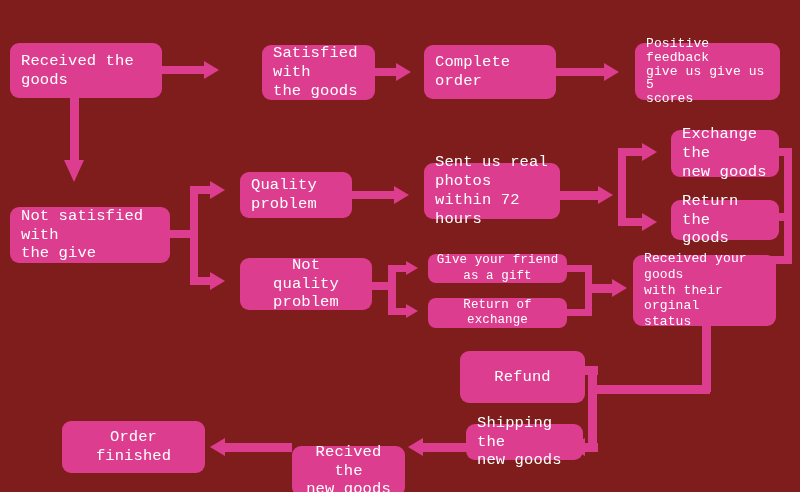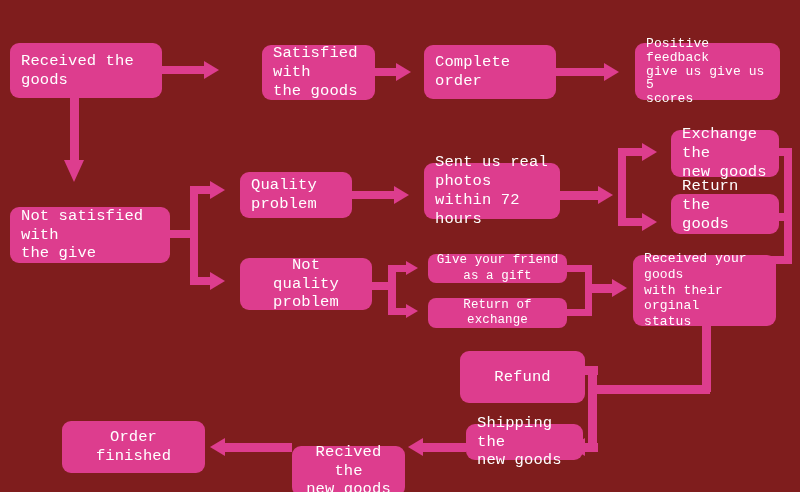--- a/index.html
+++ b/index.html
@@ -173,21 +173,21 @@
   <div class="node left fs16" style="left:424px; top:163px; width:136px; height:56px;">
     <span class="txt">Sent us real photos
 within 72 hours</span>
   </div>
 
   <div class="node left fs16" style="left:671px; top:130px; width:108px; height:47px;">
     <span class="txt">Exchange the
 new goods</span>
   </div>
 
-  <div class="node left fs16" style="left:671px; top:194px; width:108px; height:40px;align-items:flex-end;">
+  <div class="node left fs16" style="left:671px; top:200px; width:108px; height:40px;">
     <span class="txt">Return the
 goods</span>
   </div>
 
   <div class="node center fs12" style="left:428px; top:254px; width:139px; height:29px; border-radius:8px;">
     <span class="txt">Give your friend as a gift</span>
   </div>
 
   <div class="node center fs12" style="left:428px; top:298px; width:139px; height:30px; border-radius:8px;">
     <span class="txt">Return of exchange</span>

